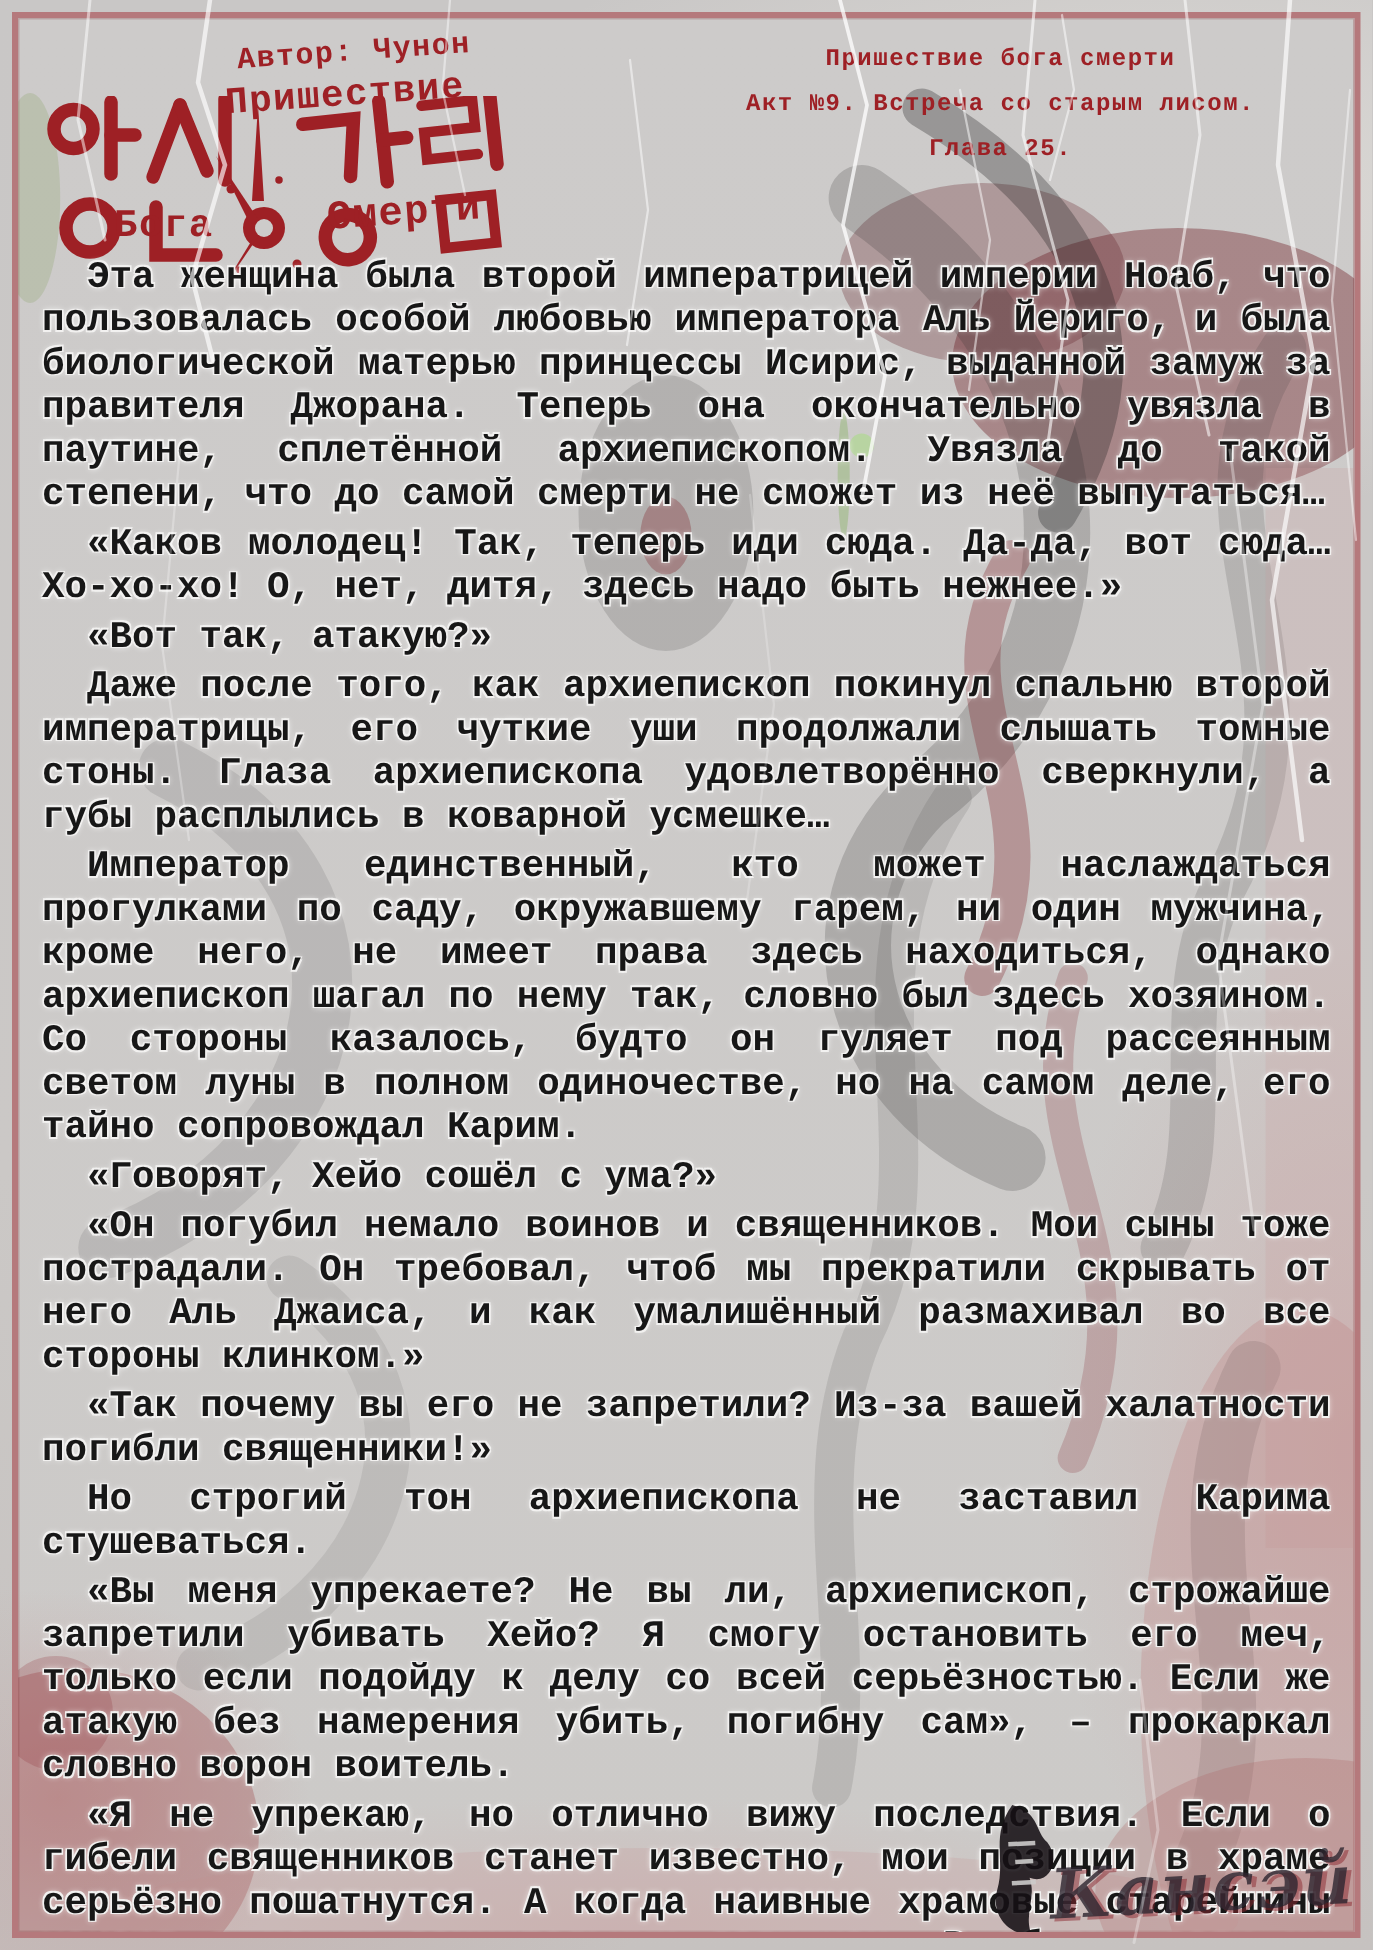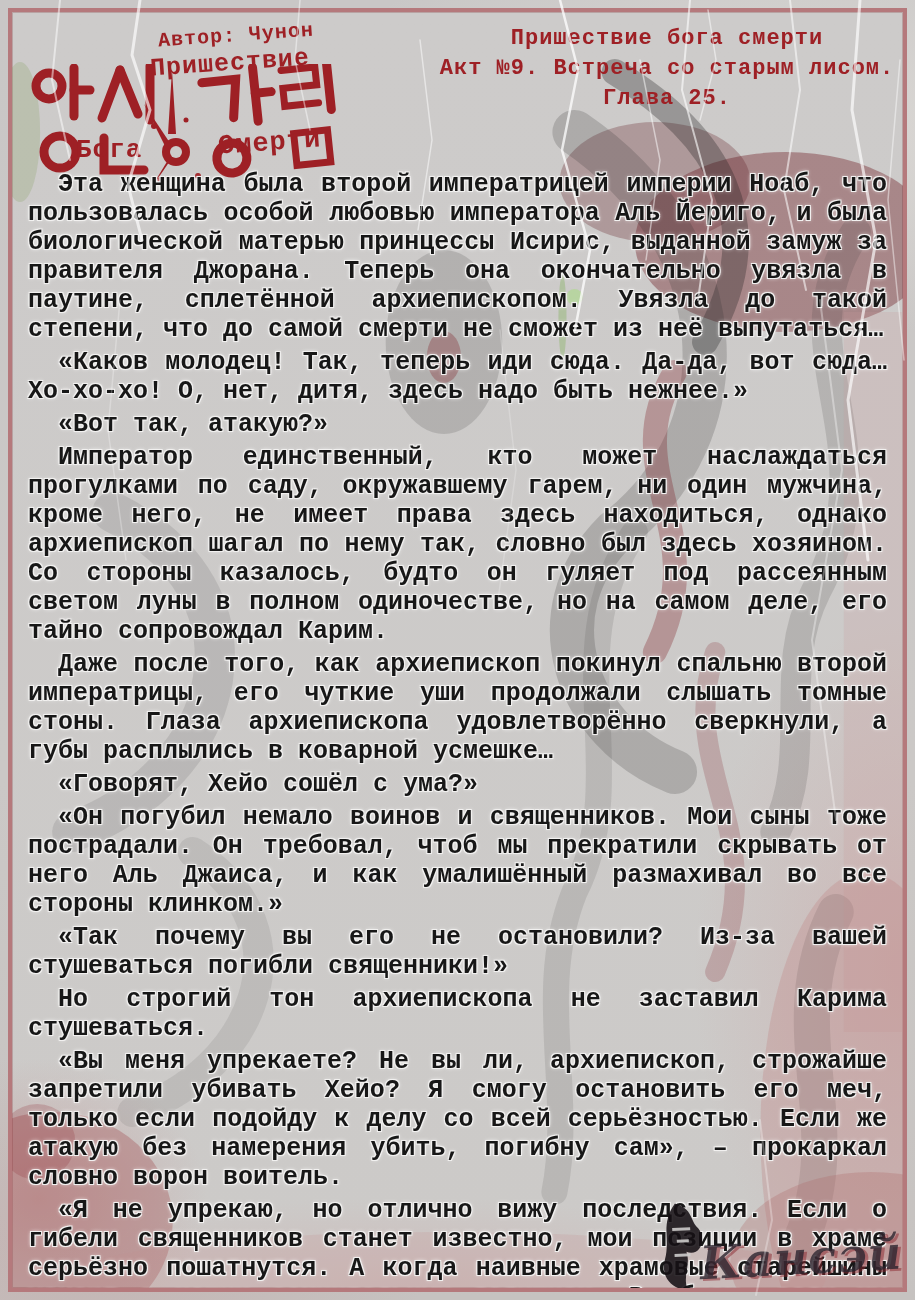--- a/index.html
+++ b/index.html
@@ -52,21 +52,21 @@
   }
   .logo .logo-br{
     position:absolute;left:194px;top:110px;
     font-weight:bold;font-size:27px;letter-spacing:1px;
     transform:rotate(-4deg);
   }
   .hangul{position:absolute;left:0;top:46px;}
   .titles{
     position:absolute;left:408px;top:6px;width:470px;
     text-align:center;color:#9e2025;font-weight:bold;
-    font-size:22px;line-height:30px;letter-spacing:1px;
+    font-size:16px;line-height:30px;letter-spacing:1px;
   }
   .titles .page-num{margin-top:28px;transform:translateX(-115px);}
 
   
   .body-text{
     position:relative;z-index:2;margin-top:2px;
     font-weight:bold;font-size:25px;line-height:29px;
     color:#171717;text-align:justify;
   }
   .body-text p{
@@ -184,25 +184,25 @@
         <div>Пришествие бога смерти</div>
         <div>Акт №9. Встреча со старым лисом.</div>
         <div>Глава 25.</div>
       </div>
     </header>
 
     <main class="body-text">
       <p>Эта женщина была второй императрицей империи Ноаб, что пользовалась особой любовью императора Аль Йериго, и была биологической матерью принцессы Исирис, выданной замуж за правителя Джорана. Теперь она окончательно увязла в паутине, сплетённой архиепископом. Увязла до такой степени, что до самой смерти не сможет из неё выпутаться…</p>
       <p>«Каков молодец! Так, теперь иди сюда. Да-да, вот сюда… Хо-хо-хо! О, нет, дитя, здесь надо быть нежнее.»</p>
       <p>«Вот так, атакую?»</p>
+      <p>Даже после того, как архиепископ покинул спальню второй императрицы, его чуткие уши продолжали слышать томные стоны. Глаза архиепископа удовлетворённо сверкнули, а губы расплылись в коварной усмешке…</p>
       <p>Император единственный, кто может наслаждаться прогулками по саду, окружавшему гарем, ни один мужчина, кроме него, не имеет права здесь находиться, однако архиепископ шагал по нему так, словно был здесь хозяином. Со стороны казалось, будто он гуляет под рассеянным светом луны в полном одиночестве, но на самом деле, его тайно сопровождал Карим.</p>
-      <p>Даже после того, как архиепископ покинул спальню второй императрицы, его чуткие уши продолжали слышать томные стоны. Глаза архиепископа удовлетворённо сверкнули, а губы расплылись в коварной усмешке…</p>
       <p>«Говорят, Хейо сошёл с ума?»</p>
       <p>«Он погубил немало воинов и священников. Мои сыны тоже пострадали. Он требовал, чтоб мы прекратили скрывать от него Аль Джаиса, и как умалишённый размахивал во все стороны клинком.»</p>
-      <p>«Так почему вы его не остановили? Из-за вашей стушеваться погибли священники!»</p>
+      <p>«Так почему вы его не запретили? Из-за вашей халатности погибли священники!»</p>
       <p>Но строгий тон архиепископа не заставил Карима стушеваться.</p>
       <p>«Вы меня упрекаете? Не вы ли, архиепископ, строжайше запретили убивать Хейо? Я смогу остановить его меч, только если подойду к делу со всей серьёзностью. Если же атакую без намерения убить, погибну сам», – прокаркал словно ворон воитель.</p>
       <p>«Я не упрекаю, но отлично вижу последствия. Если о гибели священников станет известно, мои позиции в храме серьёзно пошатнутся. А когда наивные храмовые старейшины узнают о наших сомнительных делишках… В общем, если мы потерпим неудачу, то вашему племени, Карим, тоже не будет места в Ноабе. Это будет наш общий крах. Вы же понимаете, о чём я?»</p>
     </main>
 
     <div class="watermark">
       <svg width="64" height="92" viewBox="0 0 64 92" aria-hidden="true">
         <path d="M20,2 C4,22 14,38 7,58 C1,76 16,90 28,88 C24,74 33,65 29,51 C43,57 50,39 42,28 C34,20 38,8 20,2 Z" fill="#161014" opacity="0.88"></path>
         <g stroke="#cdcbca" stroke-width="3" opacity="0.9" fill="none">
           <path d="M16,28 h18"></path>

